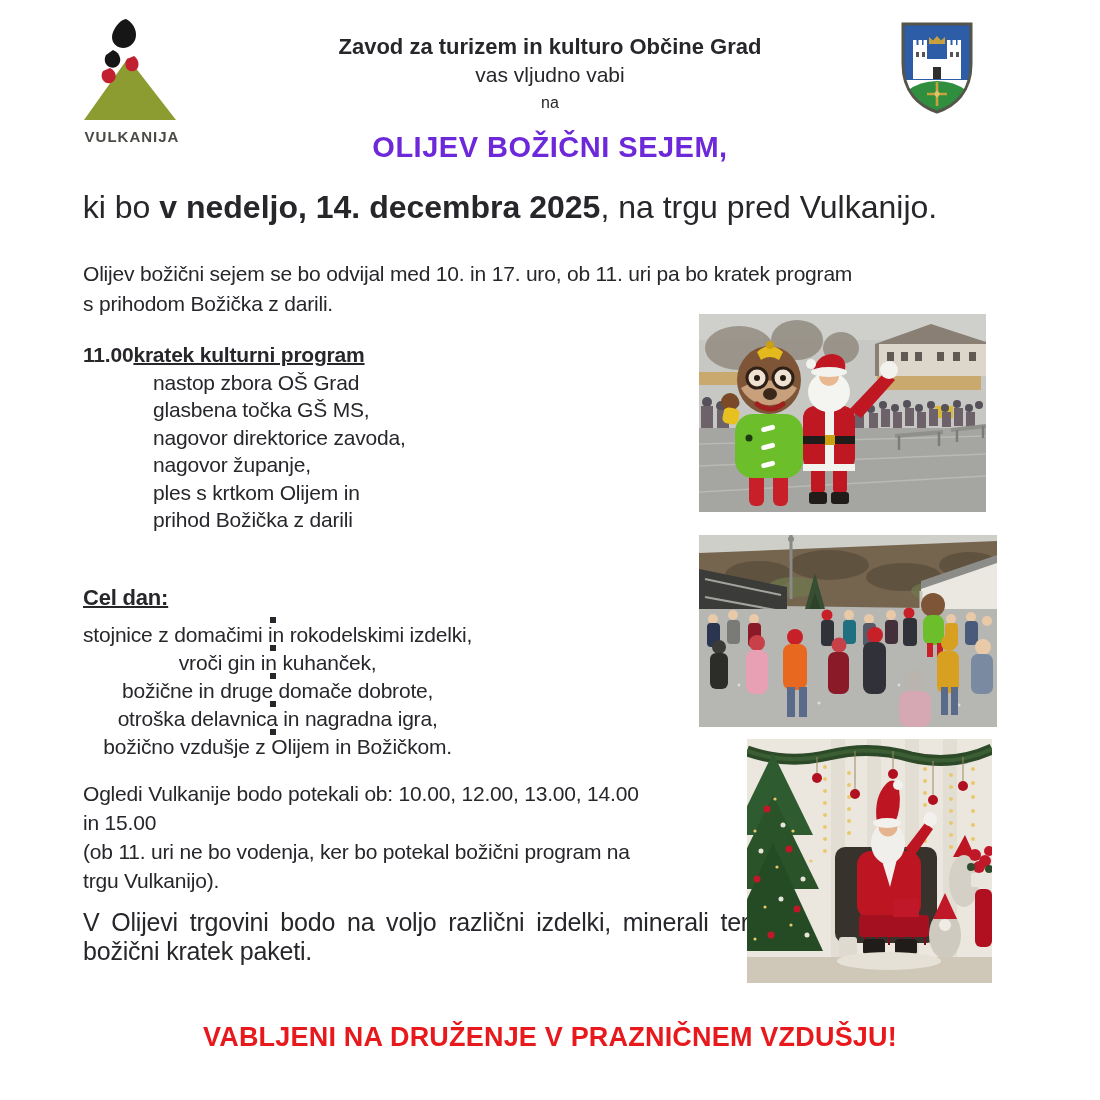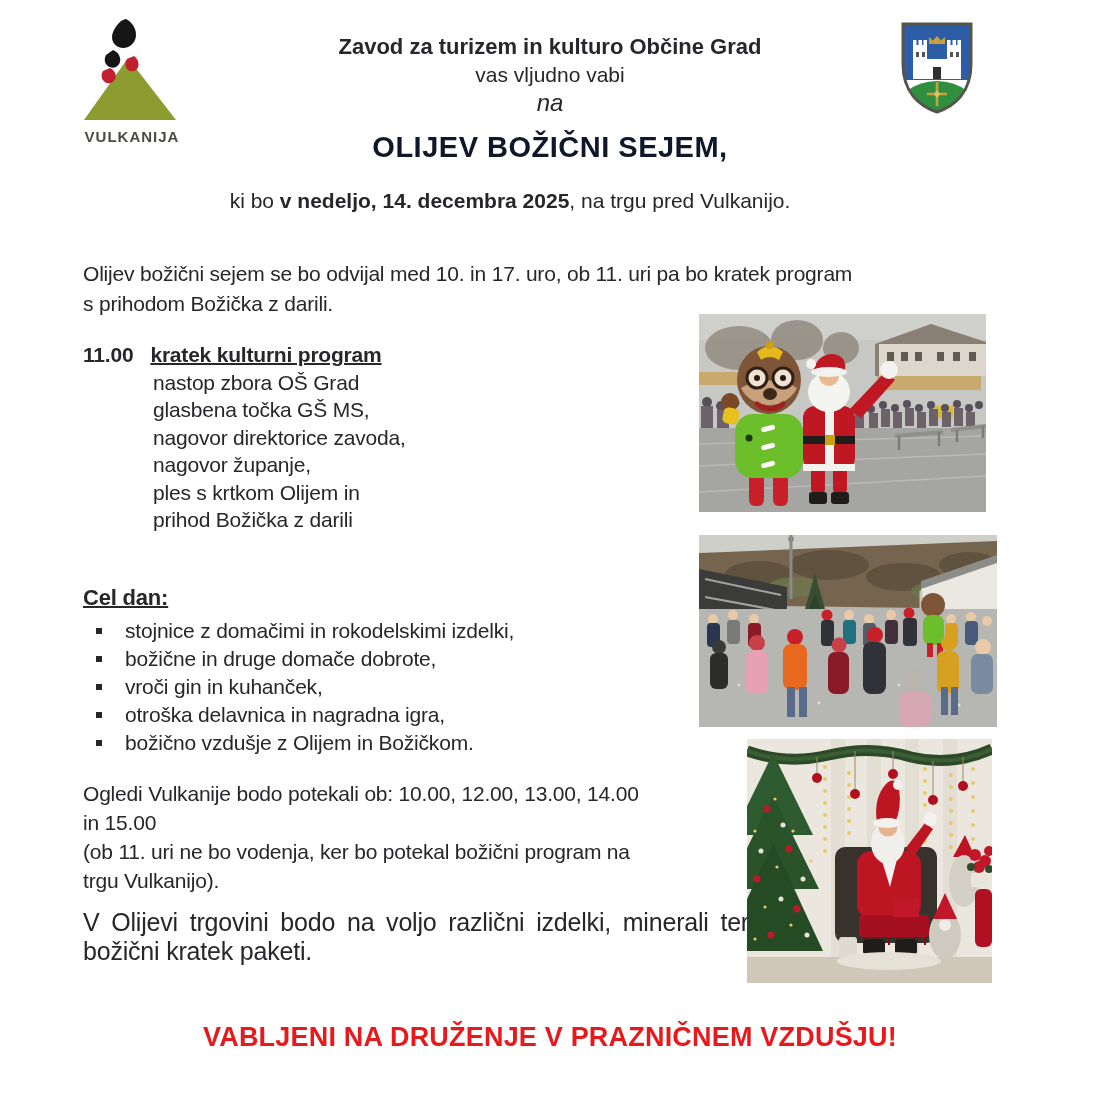--- a/index.html
+++ b/index.html
@@ -10,44 +10,44 @@
   }
   .abs { position:absolute; }
   .nowrap { white-space:nowrap; }
 
   
   .logo { left:80px; top:16px; width:104px; text-align:center; }
   .logo-label { font-size:15px; font-weight:bold; color:#4a4a45; letter-spacing:1px; margin-top:2px; }
   .header-block { left:0; right:0; top:24px; text-align:center; }
   .org-line   { font-size:22px; font-weight:bold; line-height:29px;margin-top:8px; }
   .invite-line{ font-size:21px; line-height:28px; }
-  .na-line    { font-size:24px; line-height:28px;font-style:italic; }
+  .na-line    { font-size:16px; line-height:28px; }
   .arms { left:894px; top:18px; }
 
   .event-title {
     left:0; right:0; top:131px; text-align:center;
-    font-size:29px; font-weight:bold; letter-spacing:0.5px; color:#0f172a;
+    font-size:29px; font-weight:bold; letter-spacing:0.5px; color:#6d28d9;
   }
   .date-line {
-    left:0; width:1020px; top:189px; text-align:center; font-size:21px;
+    left:0; width:1020px; top:189px; text-align:center; font-size:32px;
   }
 
   .intro { left:83px; top:259px; font-size:21px; line-height:30px; letter-spacing:-0.2px; }
 
   .program { left:83px; top:341px; font-size:21px; line-height:27.5px; letter-spacing:-0.2px; }
   .program .time { font-weight:bold; }
-  .program .head1 { font-weight:bold; text-decoration:underline; text-decoration-thickness:2px; margin-left:17px; }
+  .program .head1 { font-weight:bold; text-decoration:underline; text-decoration-thickness:2px; }
   .program .p-item { padding-left:70px; }
   .program .slot2 { margin-top:0; }
   .program .slot2 .act { margin-left:6px; }
 
   .celdan { left:83px; top:585px; font-size:22px; font-weight:bold;
             text-decoration:underline; text-decoration-thickness:2px; letter-spacing:-0.2px; }
   .bullets { left:83px; top:617px; list-style:none; font-size:21px; letter-spacing:-0.2px; }
-  .bullets li { display:flex; align-items:center; height:28px; }
+  .bullets li { display:flex; align-items:center; height:28px;flex-direction:column; }
   .sq { width:6px; height:6px; background:#26262b; margin-left:13px; margin-right:23px; flex:0 0 auto; }
 
   .tours { left:83px; top:779px; font-size:21px; line-height:29px; letter-spacing:-0.2px; }
   .shop  { left:83px; top:908px; font-size:25px; line-height:29px; letter-spacing:-0.2px; width:662px; }
   .shop .l1 { word-spacing:5px; }
 
   .closing {
     left:0; right:0; top:1022px; text-align:center;
     font-size:27px; font-weight:bold; letter-spacing:0.2px; color:#e8191d;
   }
@@ -138,25 +138,25 @@
   </div>
 
   <div class="abs celdan">Cel dan:</div>
   <ul class="abs bullets">
     <li>
         <span class="sq"></span>
         <span class="nowrap">stojnice z domačimi in rokodelskimi izdelki,</span>
       </li>
     <li>
         <span class="sq"></span>
-        <span class="nowrap">božične in druge domače dobrote,</span>
+        <span class="nowrap">vroči gin in kuhanček,</span>
       </li>
     <li>
         <span class="sq"></span>
-        <span class="nowrap">vroči gin in kuhanček,</span>
+        <span class="nowrap">božične in druge domače dobrote,</span>
       </li>
     <li>
         <span class="sq"></span>
         <span class="nowrap">otroška delavnica in nagradna igra,</span>
       </li>
     <li>
         <span class="sq"></span>
         <span class="nowrap">božično vzdušje z Olijem in Božičkom.</span>
       </li>
   </ul>

